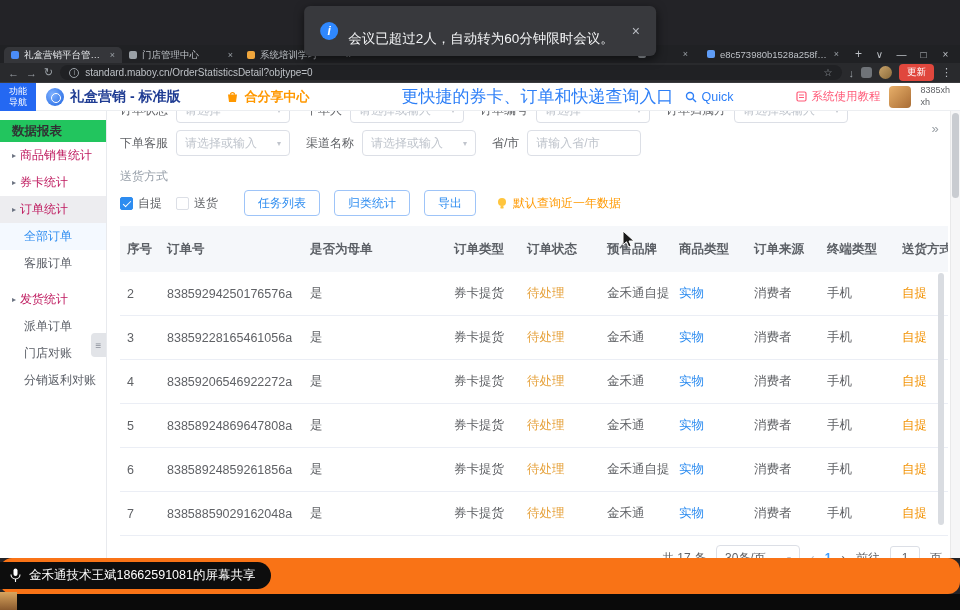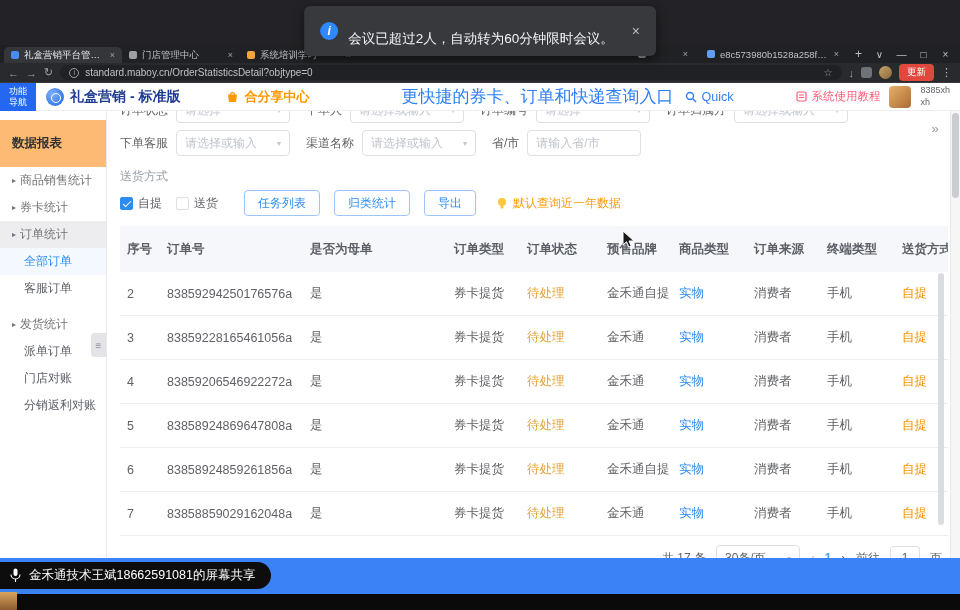--- a/index.html
+++ b/index.html
@@ -75,24 +75,24 @@
               white-space:nowrap; cursor:pointer; }
   .avatar { width:22px; height:22px; border-radius:4px;
             background:linear-gradient(135deg,#e8b06a,#a96c34); }
   .user { font-size:9px; color:#606266; line-height:1.25; }
 
   
   .app-body { position:absolute; top:111px; left:0; right:0; bottom:52px; display:flex;
               background:#fff; }
   .sidebar { width:107px; flex:none; border-right:1px solid #e8eaee; position:relative;
              background:#fff; }
-  .side-title { height:47px; margin-top:9px; background:#fdba74; display:flex; align-items:center;
+  .side-title { height:22px; margin-top:9px; background:#22c55e; display:flex; align-items:center;
                 padding-left:12px; font-size:12.5px; font-weight:bold; color:#303133; }
   .side-item { height:27px; display:flex; align-items:center; gap:4px; padding-left:12px;
-               font-size:12px; color:#737373; cursor:pointer; white-space:nowrap; }
+               font-size:12px; color:#be185d; cursor:pointer; white-space:nowrap; }
   .side-item .tri { display:none; font-size:8px; color:#6b7280; }
   .side-item .tri::before { content:"▸"; }
   .side-item.has-arrow .tri { display:inline; }
   .side-item.child { padding-left:24px; color:#5a5e66; }
   .side-item.open { background:#ededf0;align-items:center; }
   .side-item.active { color:#2d8cf0; background:#f4f9ff; }
   .side-item.gap { margin-top:9px; }
   .side-handle { position:absolute; right:0; top:222px; width:15px; height:24px; background:#e2e4e8;
                  border-radius:4px 0 0 4px; display:flex; align-items:center; justify-content:center;
                  color:#8a8f99; font-size:10px; cursor:pointer; }
@@ -160,21 +160,21 @@
              font-size:12px; color:#606266; font-family:inherit; }
 
   .vscroll { position:absolute; right:16px; top:162px; width:6px; height:252px; background:#d9dce1;
              border-radius:3px; }
   .page-scrollbar { position:absolute; right:0; top:0; bottom:0; width:10px; background:#f6f6f7;
                     border-left:1px solid #e9e9ea; }
   .page-scrollbar .thumb { position:absolute; top:2px; left:1px; width:7px; height:85px;
                            background:#c9ccd1; border-radius:4px; }
 
   
-  .share-band { position:absolute; left:0; right:0; top:558px; height:36px; background:#3b82f6; }
+  .share-band { position:absolute; left:0; right:0; top:558px; height:36px; background:#f97316;border-radius:12px; }
   .share-pill { position:absolute; left:0; top:4px; height:27px; background:#0d0d0d;
                 border-radius:0 14px 14px 0; display:flex; align-items:center; gap:8px;
                 padding:0 16px 0 10px; color:#fff; font-size:12.5px; white-space:nowrap; }
   .taskbar { position:absolute; left:0; right:0; bottom:0; height:16px; background:#0a0a0a; }
   .tb-avatar { position:absolute; left:0; bottom:0; width:17px; height:18px; z-index:5;
                background:linear-gradient(180deg,#d9a55e,#8a5a2e); }
 
   .cursor { position:absolute; left:622px; top:230px; z-index:70; pointer-events:none; }
 </style>
 </head>

